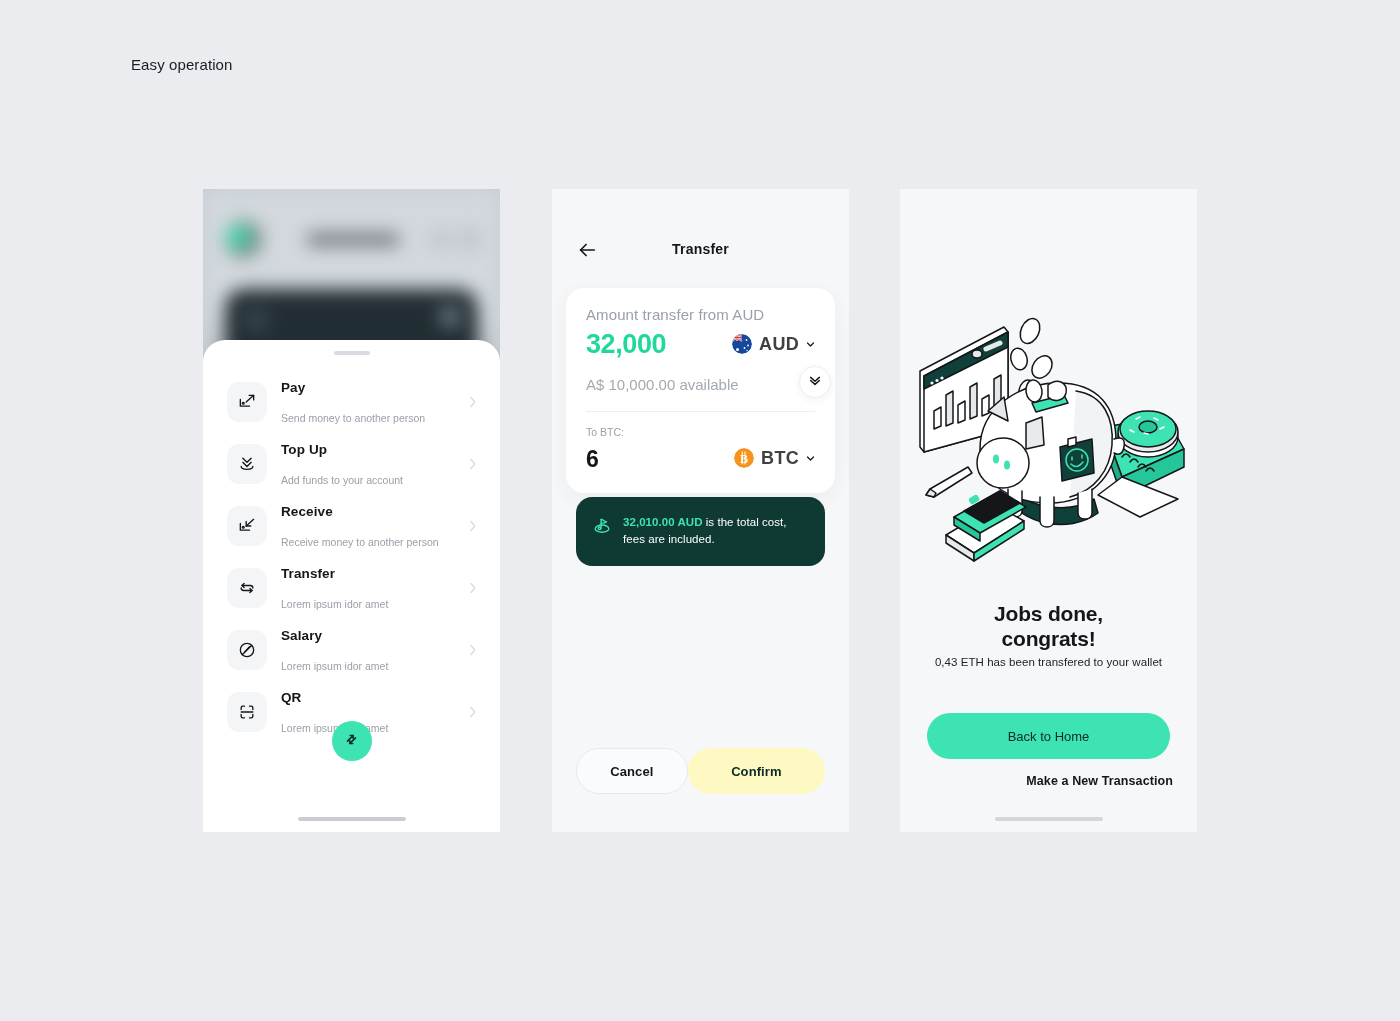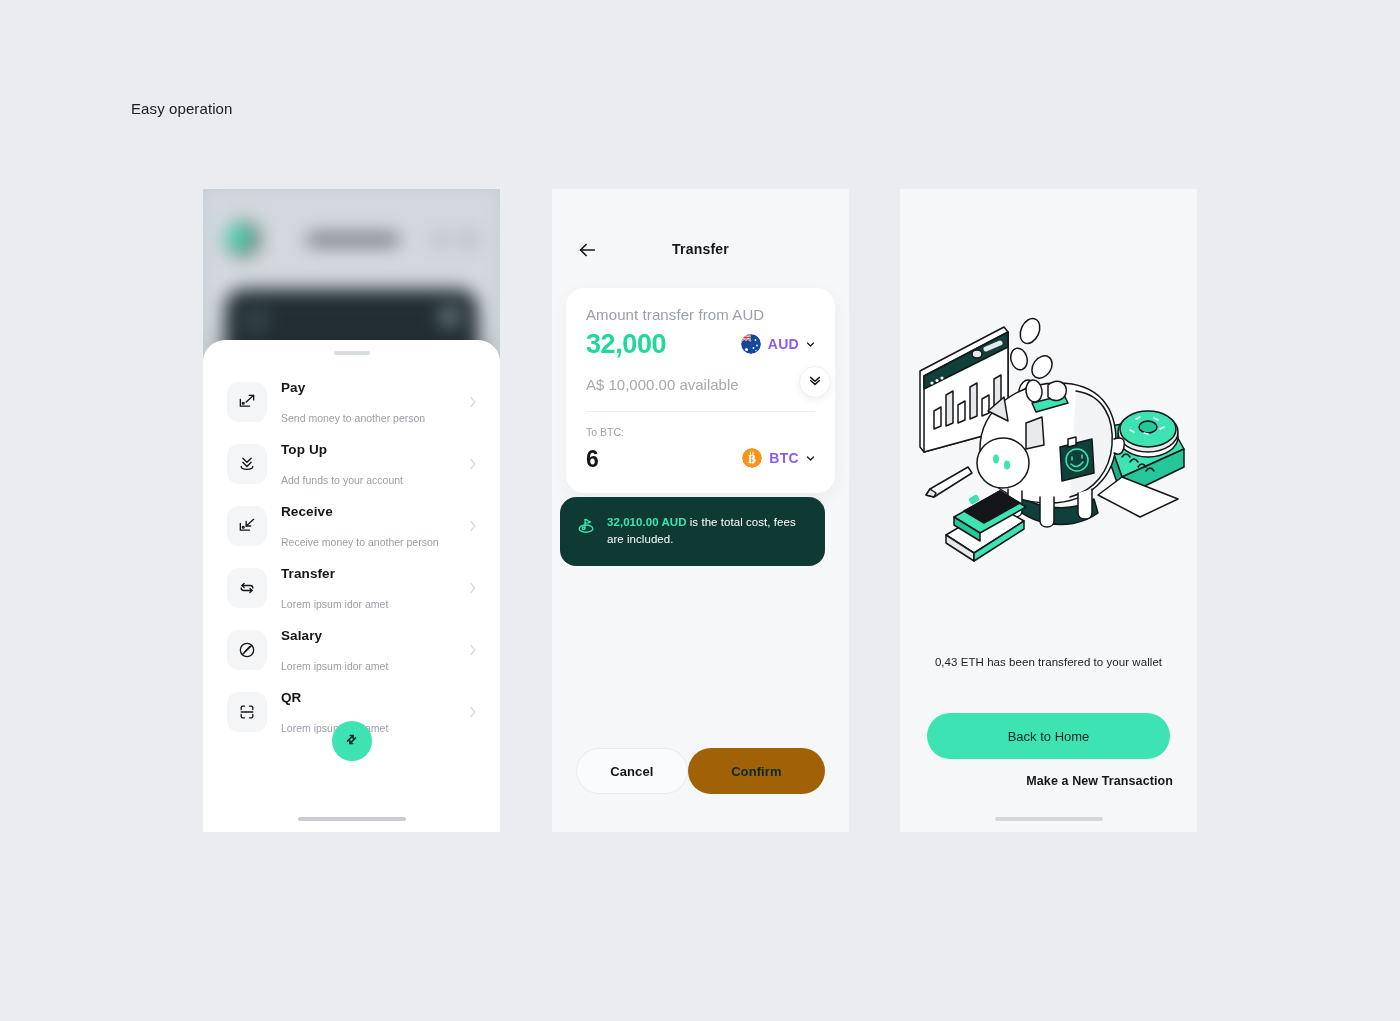--- a/index.html
+++ b/index.html
@@ -13,21 +13,20 @@
     position: relative;
   }
 
   .page-label {
     position: absolute;
     left: 131px;
     top: 56px;
     font-size: 15px;
     color: #1C1C22;
     letter-spacing: .1px;
-    margin-top: 44px;
   }
 
   
   .phone {
     position: absolute;
     top: 189px;
     width: 297px;
     height: 643px;
     overflow: hidden;
   }
@@ -168,21 +167,21 @@
   .xc-avail { font-size: 15px; color: #A4AAB1; margin-top: 16px; }
 
   .cur-pick {
     display: flex; align-items: center; gap: 7px; cursor: pointer;
   }
   .cur-flag {
     width: 20px; height: 20px; border-radius: 50%; overflow: hidden;
     flex: 0 0 20px;
   }
   .cur-code {
-    font-size: 14px; font-weight: bold; color: #8b5cf6; letter-spacing: .3px;
+    font-size: 18px; font-weight: bold; color: #404040; letter-spacing: .3px;
   }
   .cur-chev svg { width: 9px; height: 9px; display: block; }
 
   .xc-divider {
     height: 1px; background: #ECEEF0;
     margin: 18px 0 14px;
   }
   .swap-btn {
     position: absolute; right: 18px; top: 177px;
     width: 32px; height: 32px; border-radius: 50%;
@@ -193,21 +192,21 @@
   }
   .swap-btn svg { width: 14px; height: 14px; }
 
   .xc-to { font-size: 10.5px; color: #9AA0A8; }
   .xc-out {
     font-size: 23px; font-weight: bold; color: #14161A;
     line-height: 28px; margin-top: 2px;
   }
 
   .notice {
-    position: absolute; left: 8px; right: 24px; top: 308px;
+    position: absolute; left: 24px; right: 24px; top: 308px;
     background: #0E3A33; border-radius: 16px;
     padding: 17px 18px 18px 16px;
     display: flex; gap: 11px; align-items: flex-start;
   }
   .notice-icon { flex: 0 0 20px; margin-top: 1px; }
   .notice-icon svg { width: 20px; height: 20px; display: block; }
   .notice-text {
     font-size: 11.5px; line-height: 17px; color: #FFFFFF;
     letter-spacing: .05px;
   }
@@ -221,21 +220,21 @@
     height: 46px; border-radius: 24px;
     display: flex; align-items: center; justify-content: center;
     font-size: 13px; font-weight: bold; cursor: pointer;
     letter-spacing: .1px;
   }
   .btn-cancel {
     flex: 1; background: #FAFBFC; color: #14161A;
     border: 1px solid #E7E9EB;
   }
   .btn-confirm {
-    flex: 1.25; background: #a16207; color: #0C2B26;
+    flex: 1.25; background: #fef9c3; color: #0C2B26;
   }
 
   
   .illus {
     position: absolute; left: 8px; top: 110px;
     width: 281px; height: 270px;
   }
   .illus svg { width: 100%; height: 100%; display: block; }
 
   .done-title {
@@ -590,20 +589,24 @@
         <path d="M38 236 L38 244 L66 262 L66 254 Z" fill="#E6E8EA"></path>
         <path d="M66 254 L116 222 L116 230 L66 262 Z" fill="#3DE3B2"></path>
         <path d="M46 218 L92 192 L118 208 L72 234 Z" fill="#3DE3B2"></path>
         <path d="M56 212 L92 192 L112 204 L76 224 Z" fill="#14161A"></path>
         <rect x="60" y="200" width="10" height="7" rx="2" transform="rotate(-30 60 200)" fill="#3DE3B2" stroke="none"></rect>
         <path d="M46 218 L46 226 L72 242 L72 234 Z" fill="#25C79A"></path>
       </g>
     </svg>
   </div>
 
+  <div class="done-title">
+    <div>Jobs done,</div>
+    <div>congrats!</div>
+  </div>
 
   <div class="done-sub">0,43 ETH has been transfered to your wallet</div>
 
   <div class="btn-home">Back to Home</div>
   <div class="link-new">Make a New Transaction</div>
 
   <div class="home-ind"></div>
 </div>
 
 </body></html>

